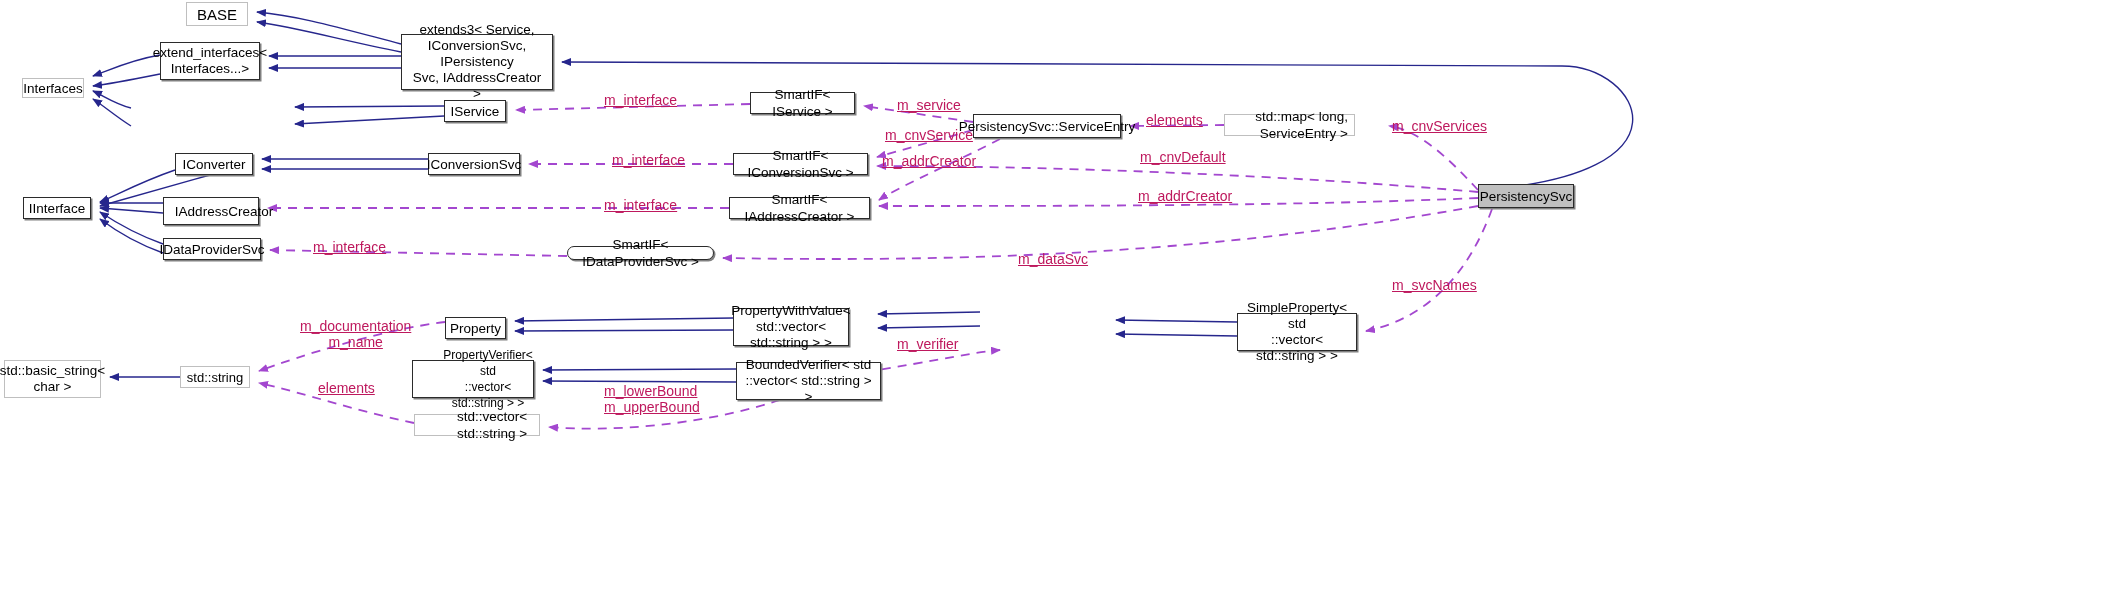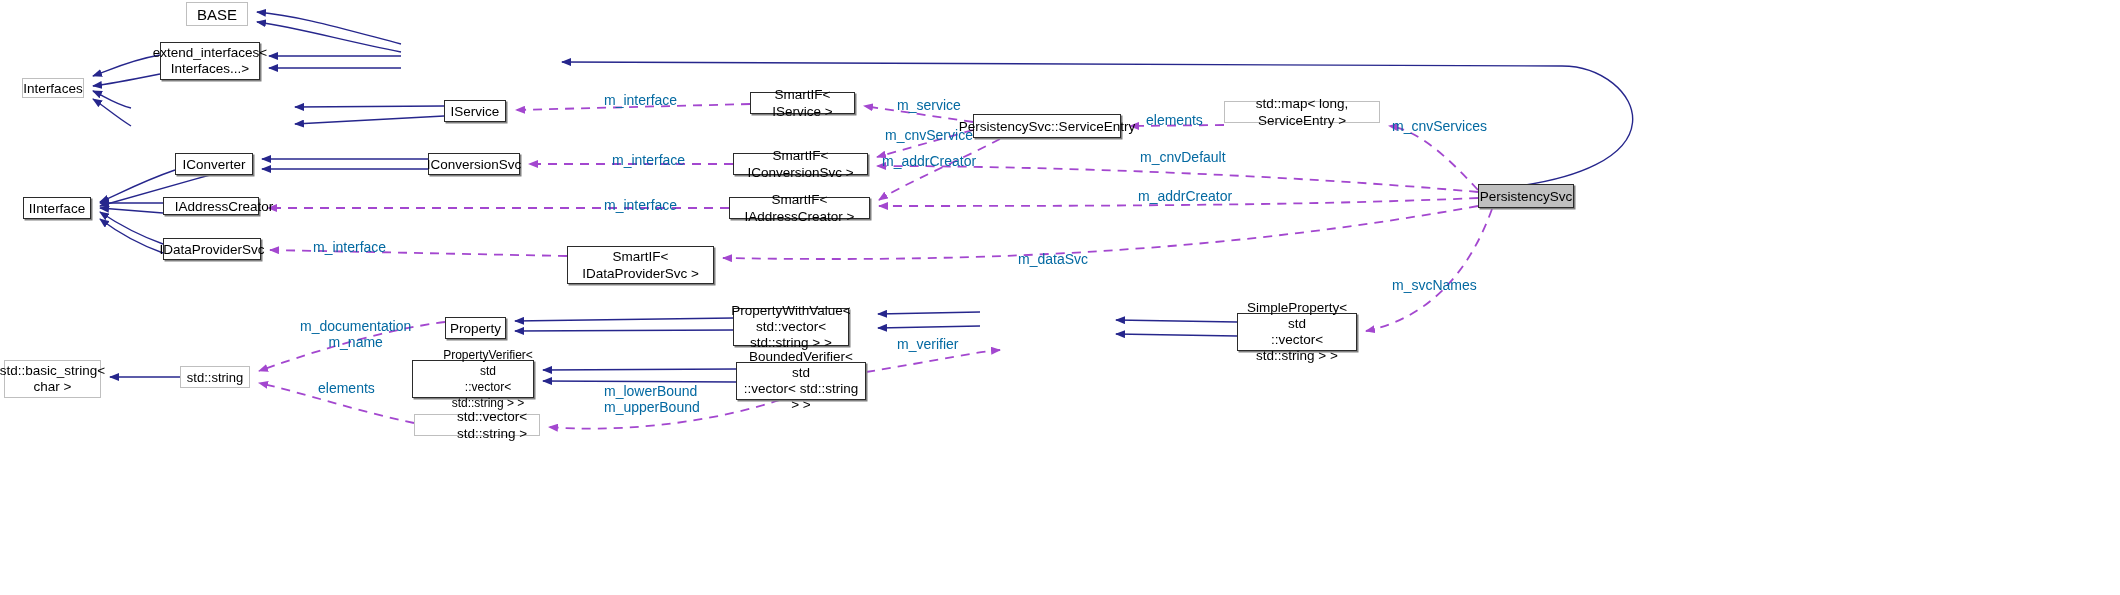--- a/index.html
+++ b/index.html
@@ -10,22 +10,22 @@
   .node{position:absolute;box-sizing:border-box;display:flex;align-items:center;
         justify-content:center;text-align:center;background:#ffffff;
         font-size:15px;line-height:17px;color:#000000;padding:2px 6px;white-space:pre-line;}
   
   .n-dark{border:1.5px solid #2b2b2b;box-shadow:1.5px 1.5px 0 0 #808080;}
   
   .n-grey{border:1px solid #bfbfbf;}
   
   .n-self{border:1.5px solid #2b2b2b;background:#c0c0c0;box-shadow:1.5px 1.5px 0 0 #808080;}
 
-  .edge-label{position:absolute;font-size:14px;line-height:16px;color:#0369a1;
-              background:transparent;white-space:pre-line;text-align:center;}
+  .edge-label{position:absolute;font-size:14px;line-height:16px;color:#be185d;
+              background:transparent;white-space:pre-line;text-align:center;text-decoration:underline;}
 </style>
 </head>
 <body>
 
 <div id="canvas">
 
   <svg id="edges" viewBox="0 0 2120 595" xmlns="http://www.w3.org/2000/svg">
     <defs>
       <marker id="ah-blue" markerWidth="10" markerHeight="8" refX="9" refY="4" orient="auto" markerUnits="userSpaceOnUse">
         <path d="M0,0 L10,4 L0,8 z" fill="#26268c"></path>
@@ -115,71 +115,74 @@
       <path d="M445,322 C380,330 300,356 259,371"></path>
 
       <path d="M414,423 C360,412 300,392 259,383"></path>
 
       <path d="M780,400 C700,426 610,432 549,427"></path>
     </g>
   </svg>
 
   <div class="node n-grey" style="left:186px;top:2px;width:62px;height:24px;">BASE</div>
 
+  <div class="node n-dark" style="left:401px;top:34px;width:152px;height:56px;font-size:13.5px;line-height:16px;">extends3&lt; Service,
+IConversionSvc, IPersistency
+Svc, IAddressCreator &gt;</div>
 
   <div class="node n-dark" style="left:160px;top:42px;width:100px;height:38px;font-size:13.5px;line-height:16px;">extend_interfaces&lt;
 Interfaces...&gt;</div>
 
   <div class="node n-grey" style="left:22px;top:78px;width:62px;height:20px;font-size:13.5px;">Interfaces</div>
 
 
   <div class="node n-dark" style="left:444px;top:100px;width:62px;height:22px;font-size:13.5px;">IService</div>
 
   <div class="node n-dark" style="left:750px;top:92px;width:105px;height:22px;font-size:13.5px;">SmartIF&lt; IService &gt;</div>
 
   <div class="node n-dark" style="left:973px;top:114px;width:148px;height:24px;font-size:13.5px;">PersistencySvc::ServiceEntry</div>
 
-  <div class="node n-grey" style="left:1224px;top:101px;width:156px;height:22px;font-size:13.5px;">std::map&lt; long, ServiceEntry &gt;</div>
+  <div class="node n-grey" style="left:1224px;top:114px;width:131px;height:22px;font-size:13.5px;text-align:right;">std::map&lt; long, ServiceEntry &gt;</div>
 
   <div class="node n-dark" style="left:175px;top:153px;width:78px;height:22px;font-size:13.5px;">IConverter</div>
 
   <div class="node n-dark" style="left:428px;top:153px;width:92px;height:22px;font-size:13.5px;">IConversionSvc</div>
 
   <div class="node n-dark" style="left:733px;top:153px;width:135px;height:22px;font-size:13.5px;">SmartIF&lt; IConversionSvc &gt;</div>
 
   <div class="node n-dark" style="left:23px;top:197px;width:68px;height:22px;font-size:13.5px;">IInterface</div>
 
-  <div class="node n-dark" style="left:163px;top:197px;width:96px;height:18px;font-size:13.5px;padding-left:32px;">IAddressCreator</div>
+  <div class="node n-dark" style="left:163px;top:197px;width:96px;height:28px;font-size:13.5px;padding-left:32px;">IAddressCreator</div>
 
   <div class="node n-dark" style="left:729px;top:197px;width:141px;height:22px;font-size:13.5px;">SmartIF&lt; IAddressCreator &gt;</div>
 
   <div class="node n-self" style="left:1478px;top:184px;width:96px;height:24px;font-size:13.5px;">PersistencySvc</div>
 
   <div class="node n-dark" style="left:163px;top:238px;width:98px;height:22px;font-size:13.5px;">IDataProviderSvc</div>
 
-  <div class="node n-dark" style="left:567px;top:246px;width:147px;height:38px;font-size:13.5px;">SmartIF&lt; IDataProviderSvc &gt;</div>
+  <div class="node n-dark" style="left:567px;top:246px;width:147px;height:14px;font-size:13.5px;border-radius:11px;">SmartIF&lt; IDataProviderSvc &gt;</div>
 
   <div class="node n-dark" style="left:445px;top:317px;width:61px;height:22px;font-size:13.5px;">Property</div>
 
   <div class="node n-dark" style="left:733px;top:308px;width:116px;height:38px;font-size:13.5px;line-height:16px;">PropertyWithValue&lt;
 std::vector&lt; std::string &gt; &gt;</div>
 
 
   <div class="node n-dark" style="left:1237px;top:313px;width:120px;height:38px;font-size:13.5px;line-height:16px;">SimpleProperty&lt; std
 ::vector&lt; std::string &gt; &gt;</div>
 
   <div class="node n-grey" style="left:4px;top:360px;width:97px;height:38px;font-size:13.5px;line-height:16px;">std::basic_string&lt;
 char &gt;</div>
 
   <div class="node n-grey" style="left:180px;top:366px;width:70px;height:22px;font-size:13px;">std::string</div>
 
   <div class="node n-dark" style="left:412px;top:360px;width:122px;height:38px;font-size:12px;line-height:16px;padding-left:36px;">PropertyVerifier&lt; std
 ::vector&lt; std::string &gt; &gt;</div>
 
-  <div class="node n-dark" style="left:736px;top:362px;width:130px;height:38px;font-size:13.5px;line-height:16px;">BoundedVerifier&lt; std
+  <div class="node n-dark" style="left:736px;top:362px;width:145px;height:38px;font-size:13.5px;line-height:16px;">BoundedVerifier&lt; std
 ::vector&lt; std::string &gt; &gt;</div>
 
   <div class="node n-grey" style="left:414px;top:414px;width:126px;height:22px;font-size:13.5px;padding-left:36px;">std::vector&lt; std::string &gt;</div>
 
   <div class="edge-label" style="left:604px;top:92px;">m_interface</div>
   <div class="edge-label" style="left:897px;top:97px;">m_service</div>
   <div class="edge-label" style="left:1146px;top:112px;">elements</div>
   <div class="edge-label" style="left:1392px;top:118px;">m_cnvServices</div>
   <div class="edge-label" style="left:885px;top:127px;">m_cnvService</div>
   <div class="edge-label" style="left:612px;top:152px;">m_interface</div>

